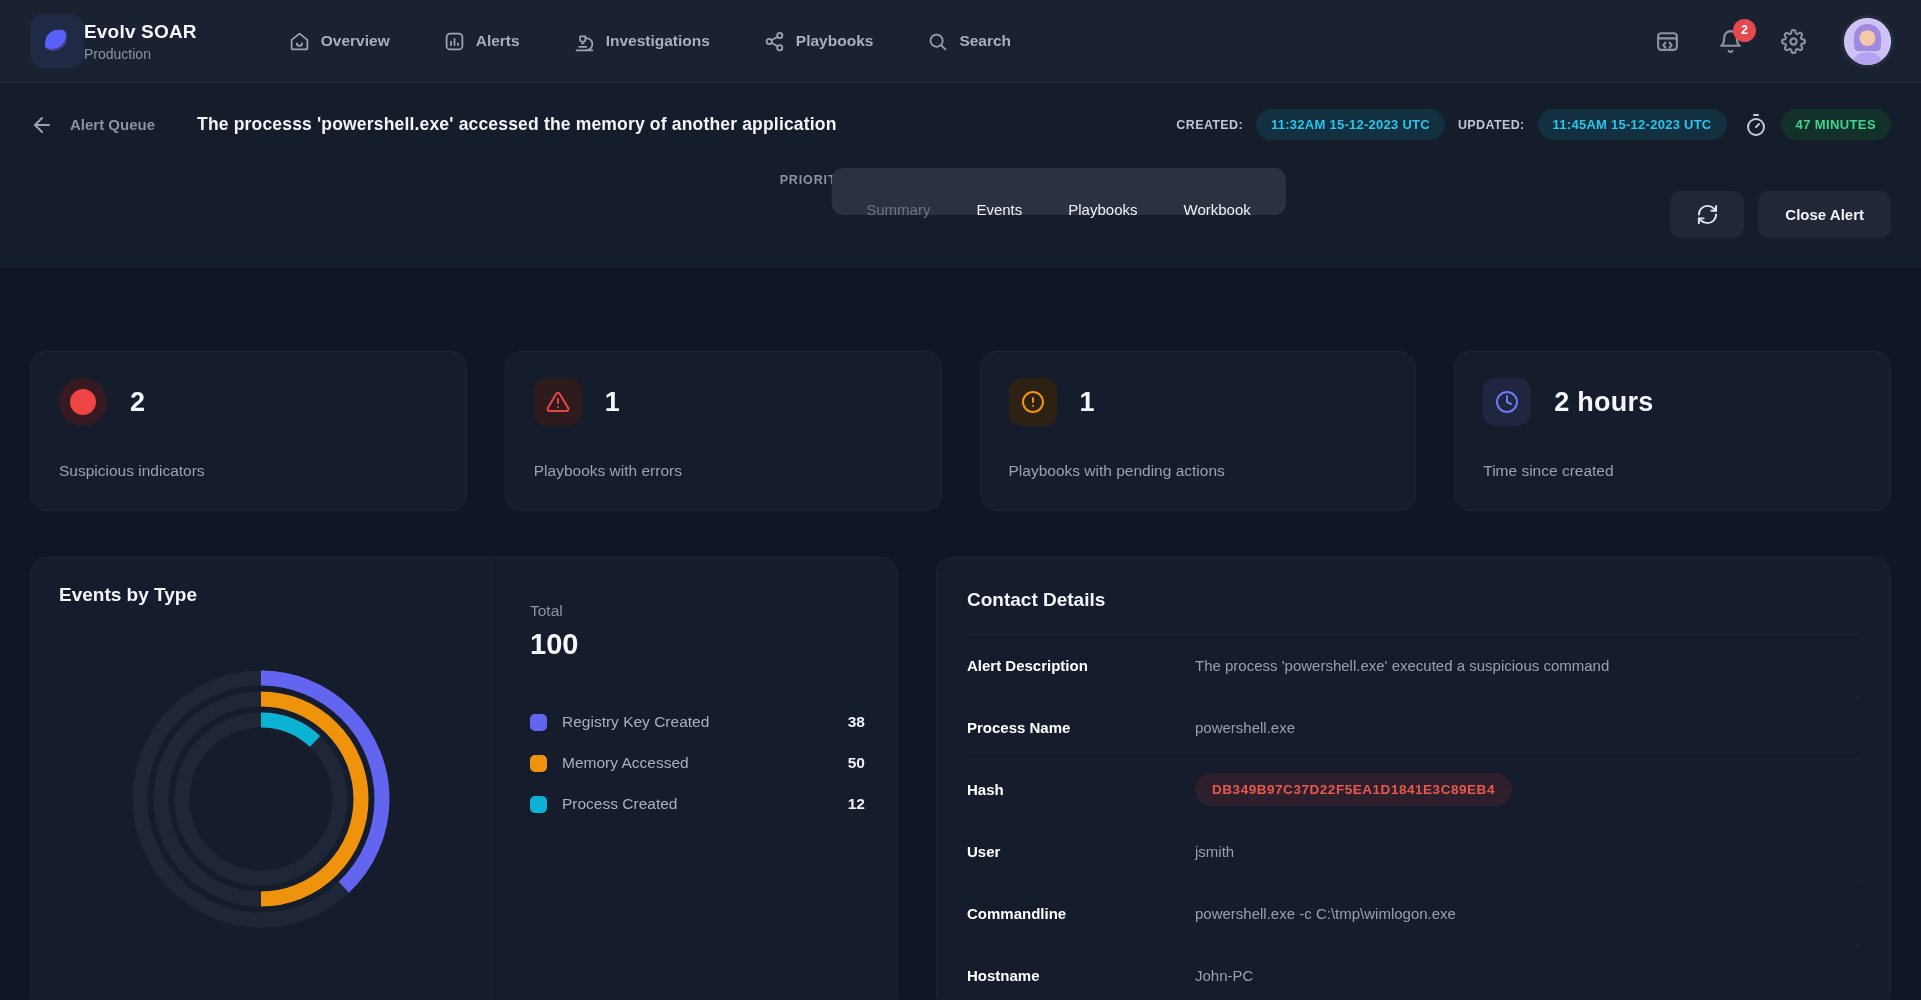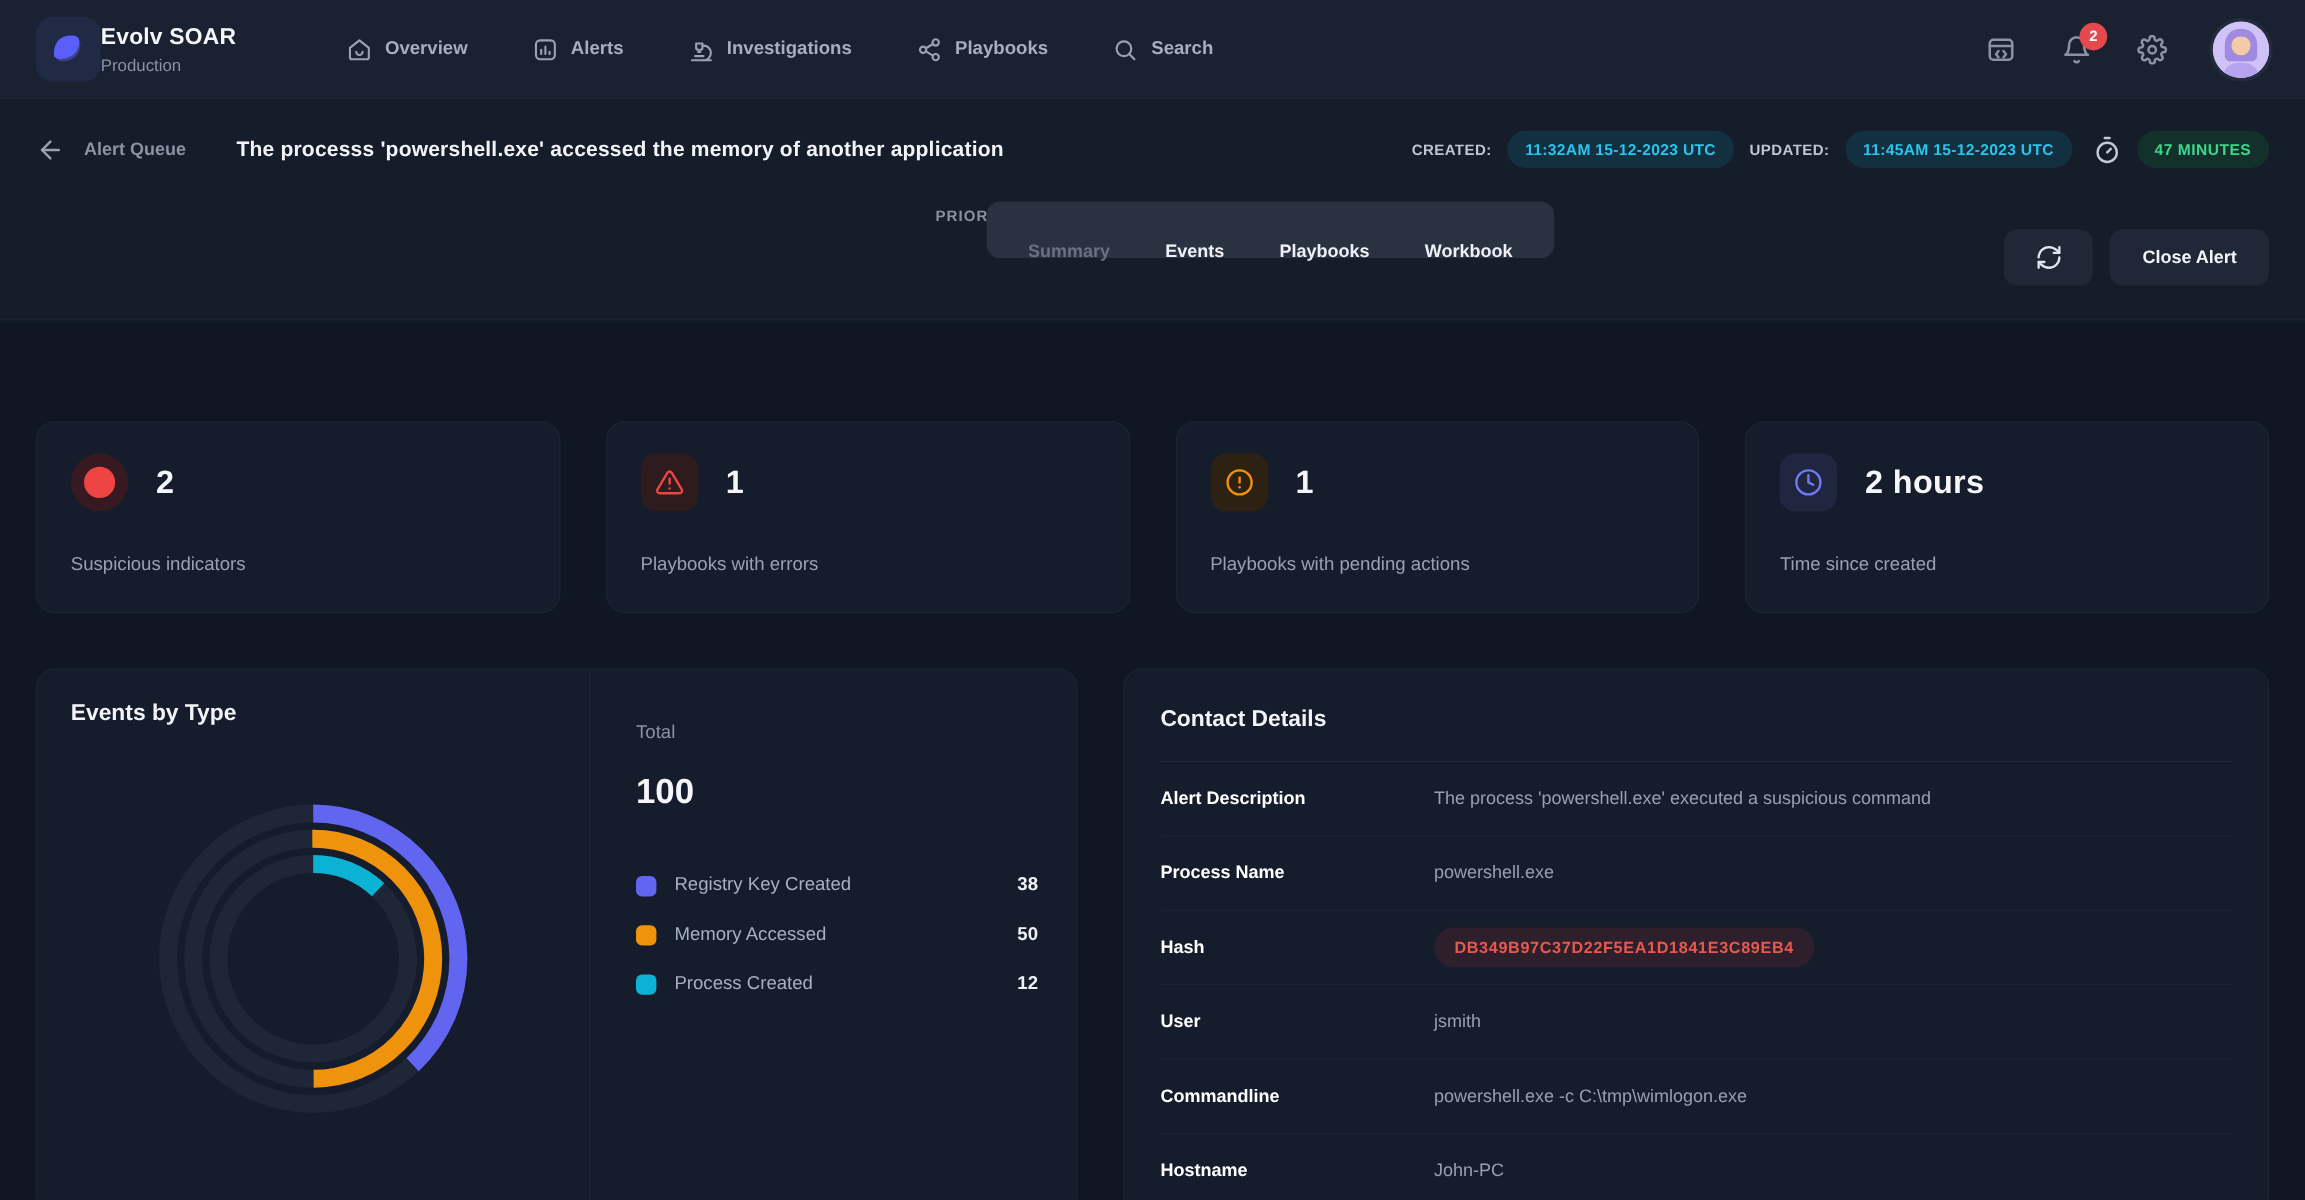--- a/index.html
+++ b/index.html
@@ -68,21 +68,21 @@
   .status-value { color:#7577f1; font-weight:700; font-size:16.5px; }
   .gap28 { width:28px; }
   .warn-icon { color:#e8b90f; }
   .pulse-icon { color:#6f72f0; }
 
   .tabs {
     position:absolute; left:calc(50% + 98px); transform:translateX(-50%);
     background:#2a3141; border-radius:11px; height:47px;
     display:flex; align-items:center; padding:0 12px;
   }
-  .tab { padding:0 23px; font-weight:700; font-size:15px; color:#eef1f6; cursor:pointer; line-height:47px;margin-top:35px; }
+  .tab { padding:0 23px; font-weight:400; font-size:15px; color:#eef1f6; cursor:pointer; line-height:47px;margin-top:35px; }
   .tab.muted { color:#6a7282; }
 
   .header-actions { margin-left:auto; display:flex; align-items:center; gap:14px; }
   .icon-btn {
     width:74px; height:47px; border-radius:11px; background:#202838;
     display:flex; align-items:center; justify-content:center; color:#e2e6ee; cursor:pointer;
   }
   .close-btn {
     height:47px; padding:0 27px; border-radius:11px; background:#202838;
     color:#f2f4f8; font-weight:700; font-size:15px; border:none; cursor:pointer;
@@ -111,21 +111,21 @@
   
   .events-card {
     width:868px; flex:0 0 auto; background:#151c2b; border:1px solid #1d2535;
     border-radius:16px; display:flex; min-height:453px; overflow:hidden;
   }
   .events-left { width:460px; padding:26px 28px 20px; display:flex; flex-direction:column; }
   .card-title { font-size:19px; font-weight:700; color:#f2f4f8; }
   .donut-wrap { flex:1; display:flex; align-items:center; justify-content:center; }
   .events-right { flex:1; border-left:1px solid #1e2636; padding:44px 32px 36px 38px; display:flex; flex-direction:column; }
   .total-label { color:#8a92a3; font-size:15.5px; }
-  .total-value { color:#f4f6fa; font-size:29px; font-weight:700; margin-top:24px; }
+  .total-value { color:#f4f6fa; font-size:29px; font-weight:700; margin-top:8px; }
   .legend { margin-top:52px; display:flex; flex-direction:column; gap:23px; }
   .legend-row { display:flex; align-items:center; gap:15px; }
   .swatch { width:17px; height:17px; border-radius:5px; flex:0 0 auto; }
   .legend-label { flex:1; color:#a8b0c0; font-size:15.5px; }
   .legend-value { color:#eef1f6; font-size:15.5px; font-weight:600; }
 
   
   .contact-card { flex:1; background:#151c2b; border:1px solid #1d2535; border-radius:16px; padding:4px 30px; min-height:453px; }
   .contact-title { padding:27px 0 23px; font-size:19px; font-weight:700; color:#f2f4f8; border-bottom:1px solid #1f2737; }
   .contact-row { display:flex; align-items:center; min-height:62px; border-bottom:1px solid #1c2433; }

